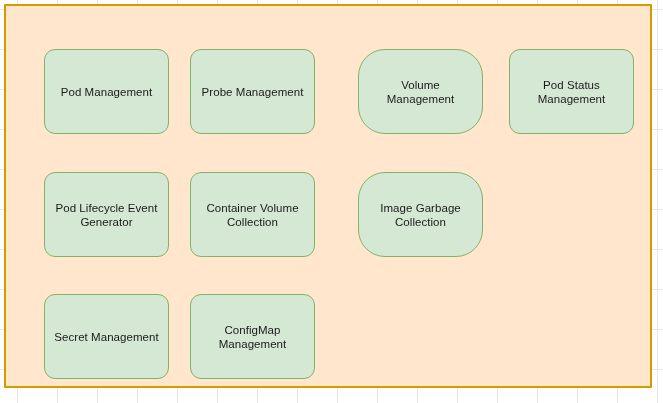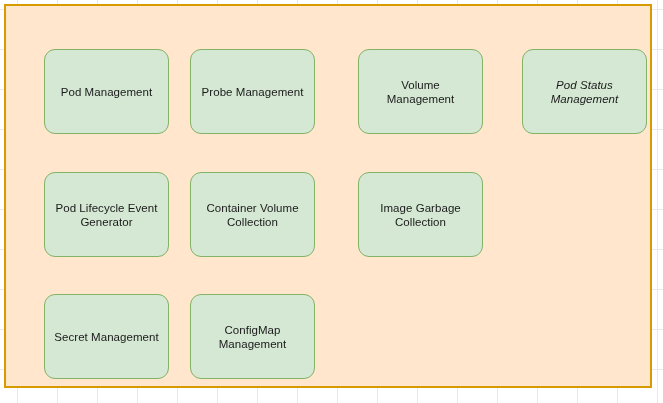--- a/index.html
+++ b/index.html
@@ -65,22 +65,22 @@
     font-size: 11.5px;
     line-height: 14px;
     color: #1a1a1a;
     letter-spacing: 0.05px;
     white-space: pre-line;
   }
 
   
   .c1 { left: 38px; }
   .c2 { left: 184px; }
-  .c3 { left: 352px; }
-  .c4 { left: 516px; font-style: italic; }
+  .c3 { left: 352px; border-radius: 27px; }
+  .c4 { left: 503px; }
   
   .r1 { top: 43px; }
   .r2 { top: 166px; }
   .r3 { top: 288px; }
 </style>
 </head>
 <body>
 
 <div id="canvas-grid"></div>
 

